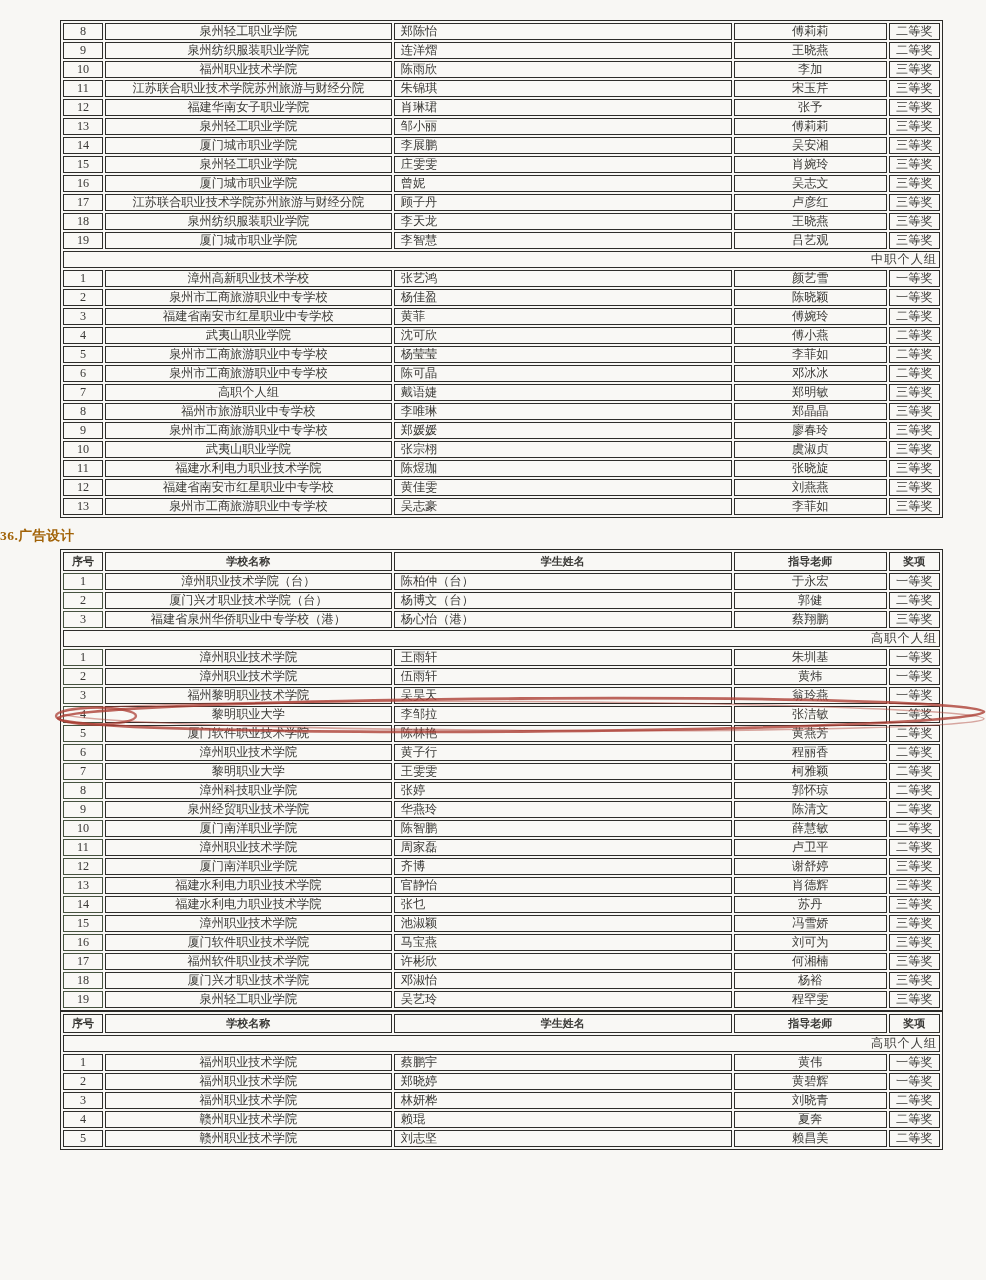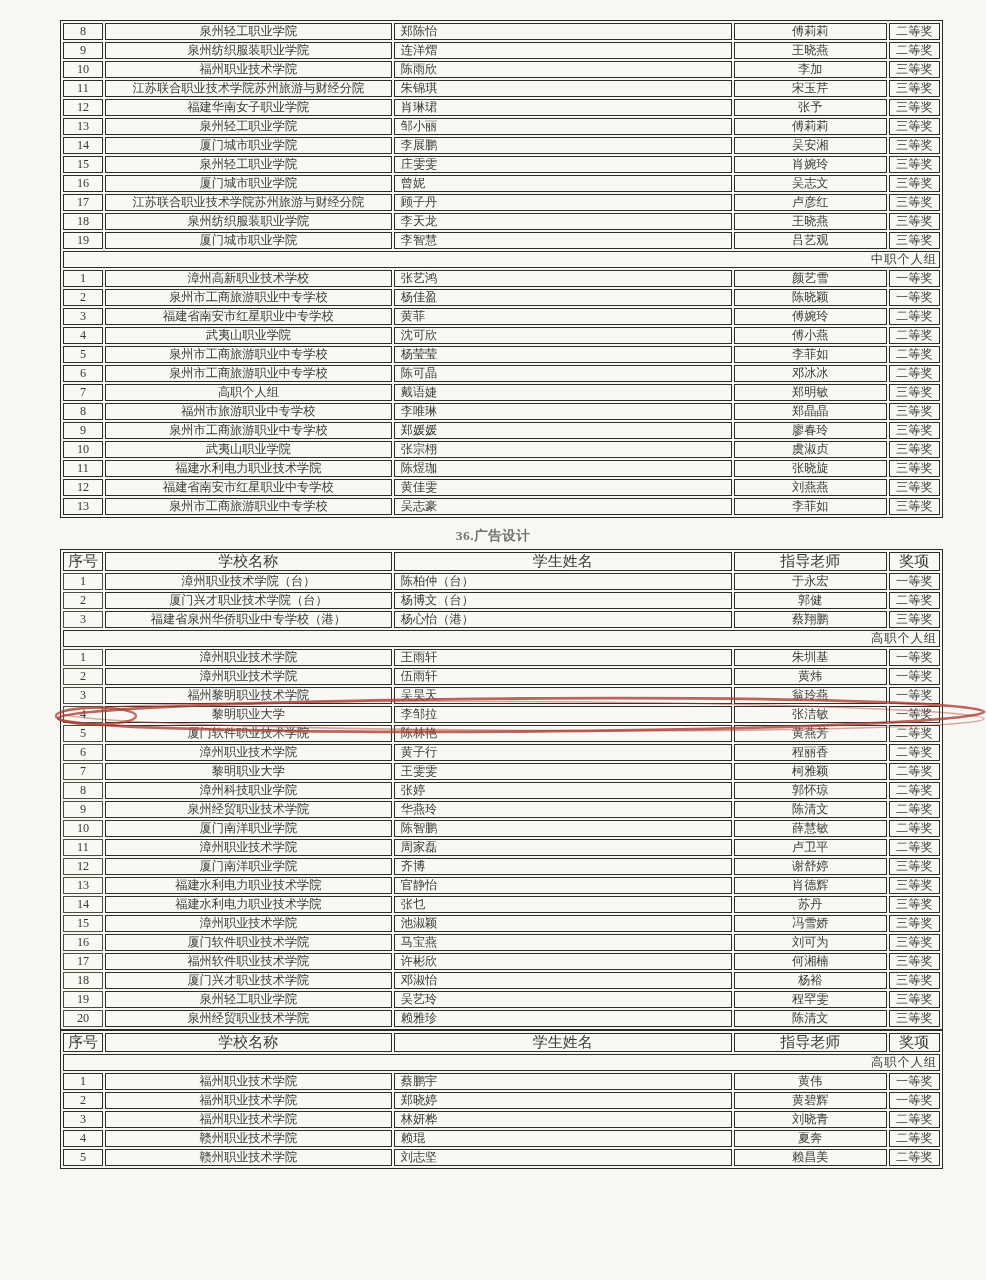--- a/index.html
+++ b/index.html
@@ -11,27 +11,27 @@
   .tbl-wrap{margin-left:60px;width:881px;border:1.6px solid #2b2a27;background:#f8f7f4;}
   .wrap-cont{margin-top:20px;border-top-width:1.3px;}
   table.results{border-collapse:separate;border-spacing:2px;width:100%;table-layout:fixed;}
   col.c-idx{width:4.6%;}col.c-school{width:33%;}col.c-student{width:38.9%;}
   col.c-teacher{width:17.6%;}col.c-award{width:5.9%;}
   .results th,.results td{
     border:1.3px solid #2e2d2a;background:#f9f8f5;
     font-size:12.2px;line-height:13px;height:12px;padding:1px 2px;
     text-align:center;white-space:nowrap;overflow:hidden;font-weight:normal;
   }
-  .results th{font-weight:normal;font-size:15px;height:15px;}
+  .results th{font-weight:bold;font-size:11px;height:15px;}
   .results td.c-student{text-align:left;padding-left:6px;margin-left:36px;}
   .results td.group-cell{text-align:right;letter-spacing:1px;}
   .t36 td.c-idx{border-color:#46523f;}
   .section-title{
-    text-align:center;font-weight:bold;font-size:13.5px;margin:9px 0 4px 0;
-    letter-spacing:0.5px;color:#737373;
+    font-weight:bold;font-size:13.5px;margin:9px 0 4px 0;
+    letter-spacing:0.5px;color:#a16207;
   }
   #circle-overlay{position:absolute;left:0;top:600px;pointer-events:none;}
 </style>
 </head>
 <body>
 
 <div class="page">
 
   <div class="tbl-wrap wrap-cont">
     <table class="results">
@@ -396,27 +396,20 @@
             <td class="c-teacher">杨裕</td>
             <td class="c-award">三等奖</td>
           </tr>
           <tr>
             <td class="c-idx">19</td>
             <td class="c-school">泉州轻工职业学院</td>
             <td class="c-student">吴艺玲</td>
             <td class="c-teacher">程罕雯</td>
             <td class="c-award">三等奖</td>
           </tr>
-          <tr>
-            <td class="c-idx">20</td>
-            <td class="c-school">泉州经贸职业技术学院</td>
-            <td class="c-student">赖雅珍</td>
-            <td class="c-teacher">陈清文</td>
-            <td class="c-award">三等奖</td>
-          </tr>
         </tbody>
     </table>
   </div>
 
 
   <div class="tbl-wrap">
     <table class="results">
       <colgroup>
         <col class="c-idx">
           <col class="c-school">

